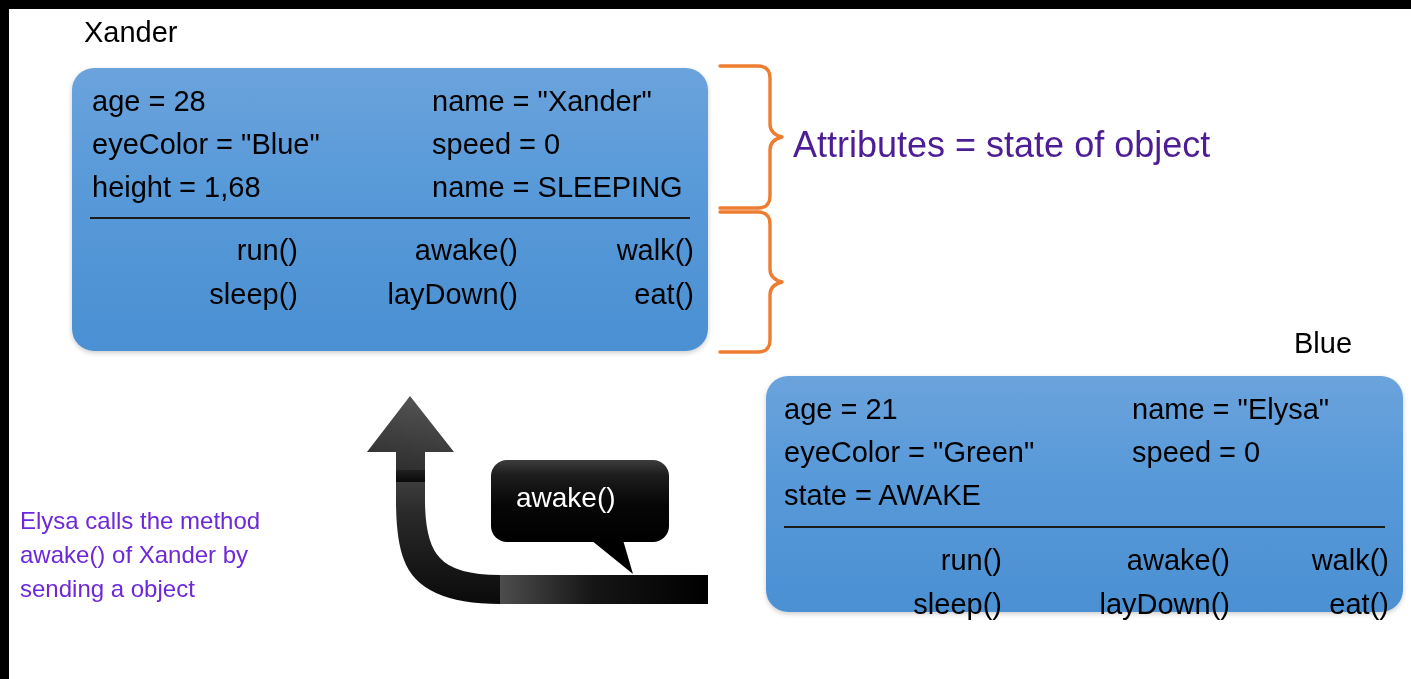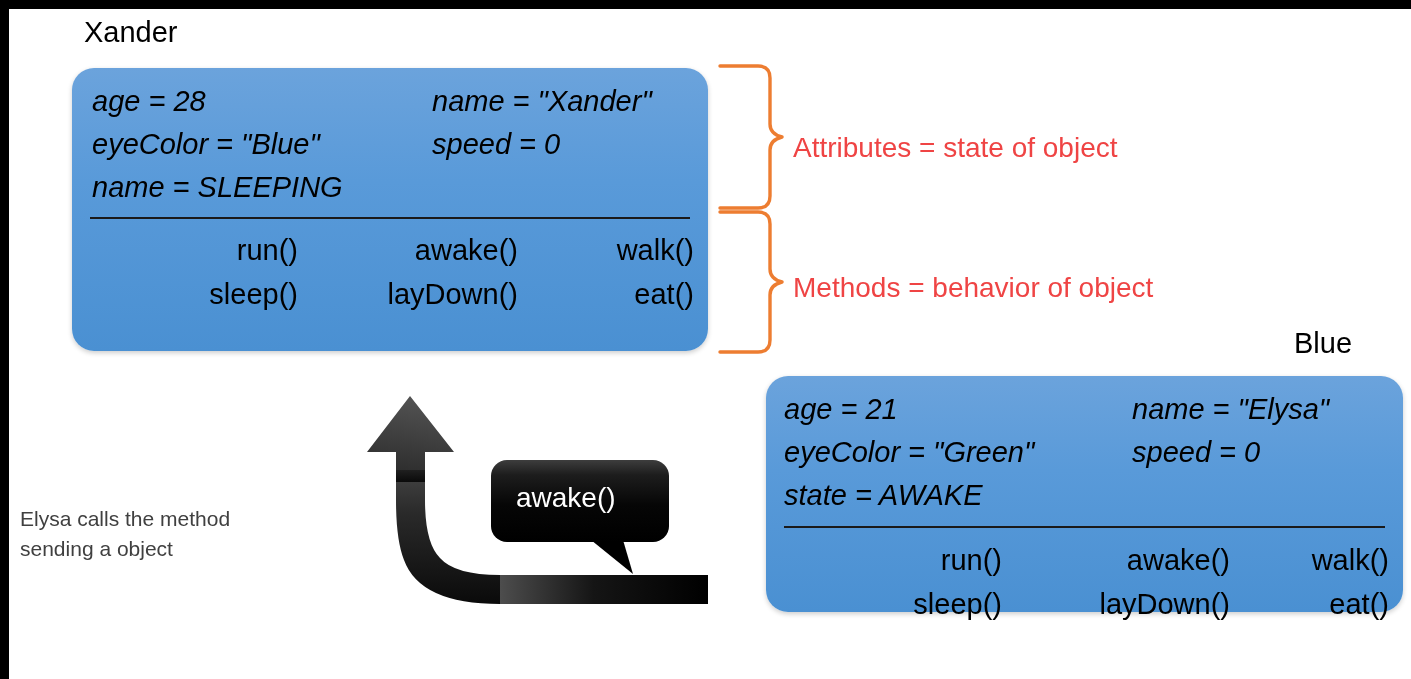--- a/index.html
+++ b/index.html
@@ -47,52 +47,51 @@
   }
 
   .attr-grid {
     position: absolute;
     left: 0; right: 0;
     display: grid;
     color: #000000;
     font-size: 29px;
     line-height: 1.48;
   }
-  .attr-cell { white-space: nowrap; font-style: italic; }
+  .attr-cell { white-space: nowrap; }
 
   .divider {
     position: absolute;
     height: 2px;
     background: #1a1a1a;
   }
 
   .meth-grid {
     position: absolute;
     display: grid;
     color: #000000;
     font-size: 29px;
     line-height: 1.52;
   }
   .meth-cell { white-space: nowrap; text-align: right; }
 
   
   .annot {
     position: absolute;
-    font-size: 28px;
-    color: #ef4444;
+    font-size: 36px;
+    color: #4c1d95;
     white-space: nowrap;
-    margin-top: 8px;
   }
   .brace { position: absolute; }
 
   
   .caption {
     position: absolute;
-    font-size: 21px;
-    color: #404040;
+    font-size: 24px;
+    color: #6d28d9;
     line-height: 1.42;
   }
 
   
   .arrow-layer { position: absolute; left: 0; top: 0; }
   .bubble-layer { position: absolute; }
   .bubble-text {
     position: absolute;
     color: #ffffff;
     font-size: 28px;
@@ -109,20 +108,21 @@
 
   <div class="obj-label" style="left:84px; top:16px;">Xander</div>
 
   <div class="obj-box" style="left:72px; top:68px; width:636px; height:283px;">
 
     <div class="attr-grid" style="top:12px; padding:0 20px; grid-template-columns: 340px 1fr;">
       <div class="attr-cell">age = 28</div>
       <div class="attr-cell">name = "Xander"</div>
       <div class="attr-cell">eyeColor = "Blue"</div>
       <div class="attr-cell">speed = 0</div>
+      <div class="attr-cell">height = 1,68</div>
       <div class="attr-cell">name = SLEEPING</div>
     </div>
 
     <div class="divider" style="left:18px; top:149px; width:600px;"></div>
 
     <div class="meth-grid" style="left:26px; top:160px; right:14px; grid-template-columns: 200px 220px 1fr;">
       <div class="meth-cell">run()</div>
       <div class="meth-cell">awake()</div>
       <div class="meth-cell">walk()</div>
       <div class="meth-cell">sleep()</div>
@@ -133,21 +133,20 @@
 
   <svg class="brace" style="left:714px; top:62px;" width="70" height="150" viewBox="0 0 70 150">
     <path d="M6 4 H44 Q56 4 56 16 V62 Q56 72 68 75 Q56 78 56 88 V134 Q56 146 44 146 H6" fill="none" stroke="#ed7d31" stroke-width="3.4" stroke-linecap="round" stroke-linejoin="round"></path>
   </svg>
 
   <svg class="brace" style="left:714px; top:208px;" width="70" height="148" viewBox="0 0 70 148">
     <path d="M6 4 H44 Q56 4 56 16 V61 Q56 71 68 74 Q56 77 56 87 V132 Q56 144 44 144 H6" fill="none" stroke="#ed7d31" stroke-width="3.4" stroke-linecap="round" stroke-linejoin="round"></path>
   </svg>
 
   <div class="annot" style="left:793px; top:124px;">Attributes = state of object</div>
-  <div class="annot" style="left:793px; top:264px;">Methods = behavior of object</div>
 
   <div class="obj-label" style="left:1294px; top:327px;">Blue</div>
 
   <div class="obj-box" style="left:766px; top:376px; width:637px; height:236px;">
 
     <div class="attr-grid" style="top:12px; padding:0 18px; grid-template-columns: 348px 1fr;">
       <div class="attr-cell">age = 21</div>
       <div class="attr-cell">name = "Elysa"</div>
       <div class="attr-cell">eyeColor = "Green"</div>
       <div class="attr-cell">speed = 0</div>
@@ -201,16 +200,17 @@
   </svg>
 
   <svg class="bubble-layer" style="left:487px; top:456px;" width="210" height="128" viewBox="0 0 210 128">
     <path d="M104 84 L146 118 L136 84 Z" fill="#000000"></path>
     <rect x="4" y="4" width="178" height="82" rx="16" ry="16" fill="url(#bubbleGrad)"></rect>
   </svg>
   <div class="bubble-text" style="left:516px; top:482px;">awake()</div>
 
   <div class="caption" style="left:20px; top:504px; width:360px;">
     <div>Elysa calls the method</div>
+    <div>awake() of Xander by</div>
     <div>sending a object</div>
   </div>
 
 </div>
 
 </body></html>

